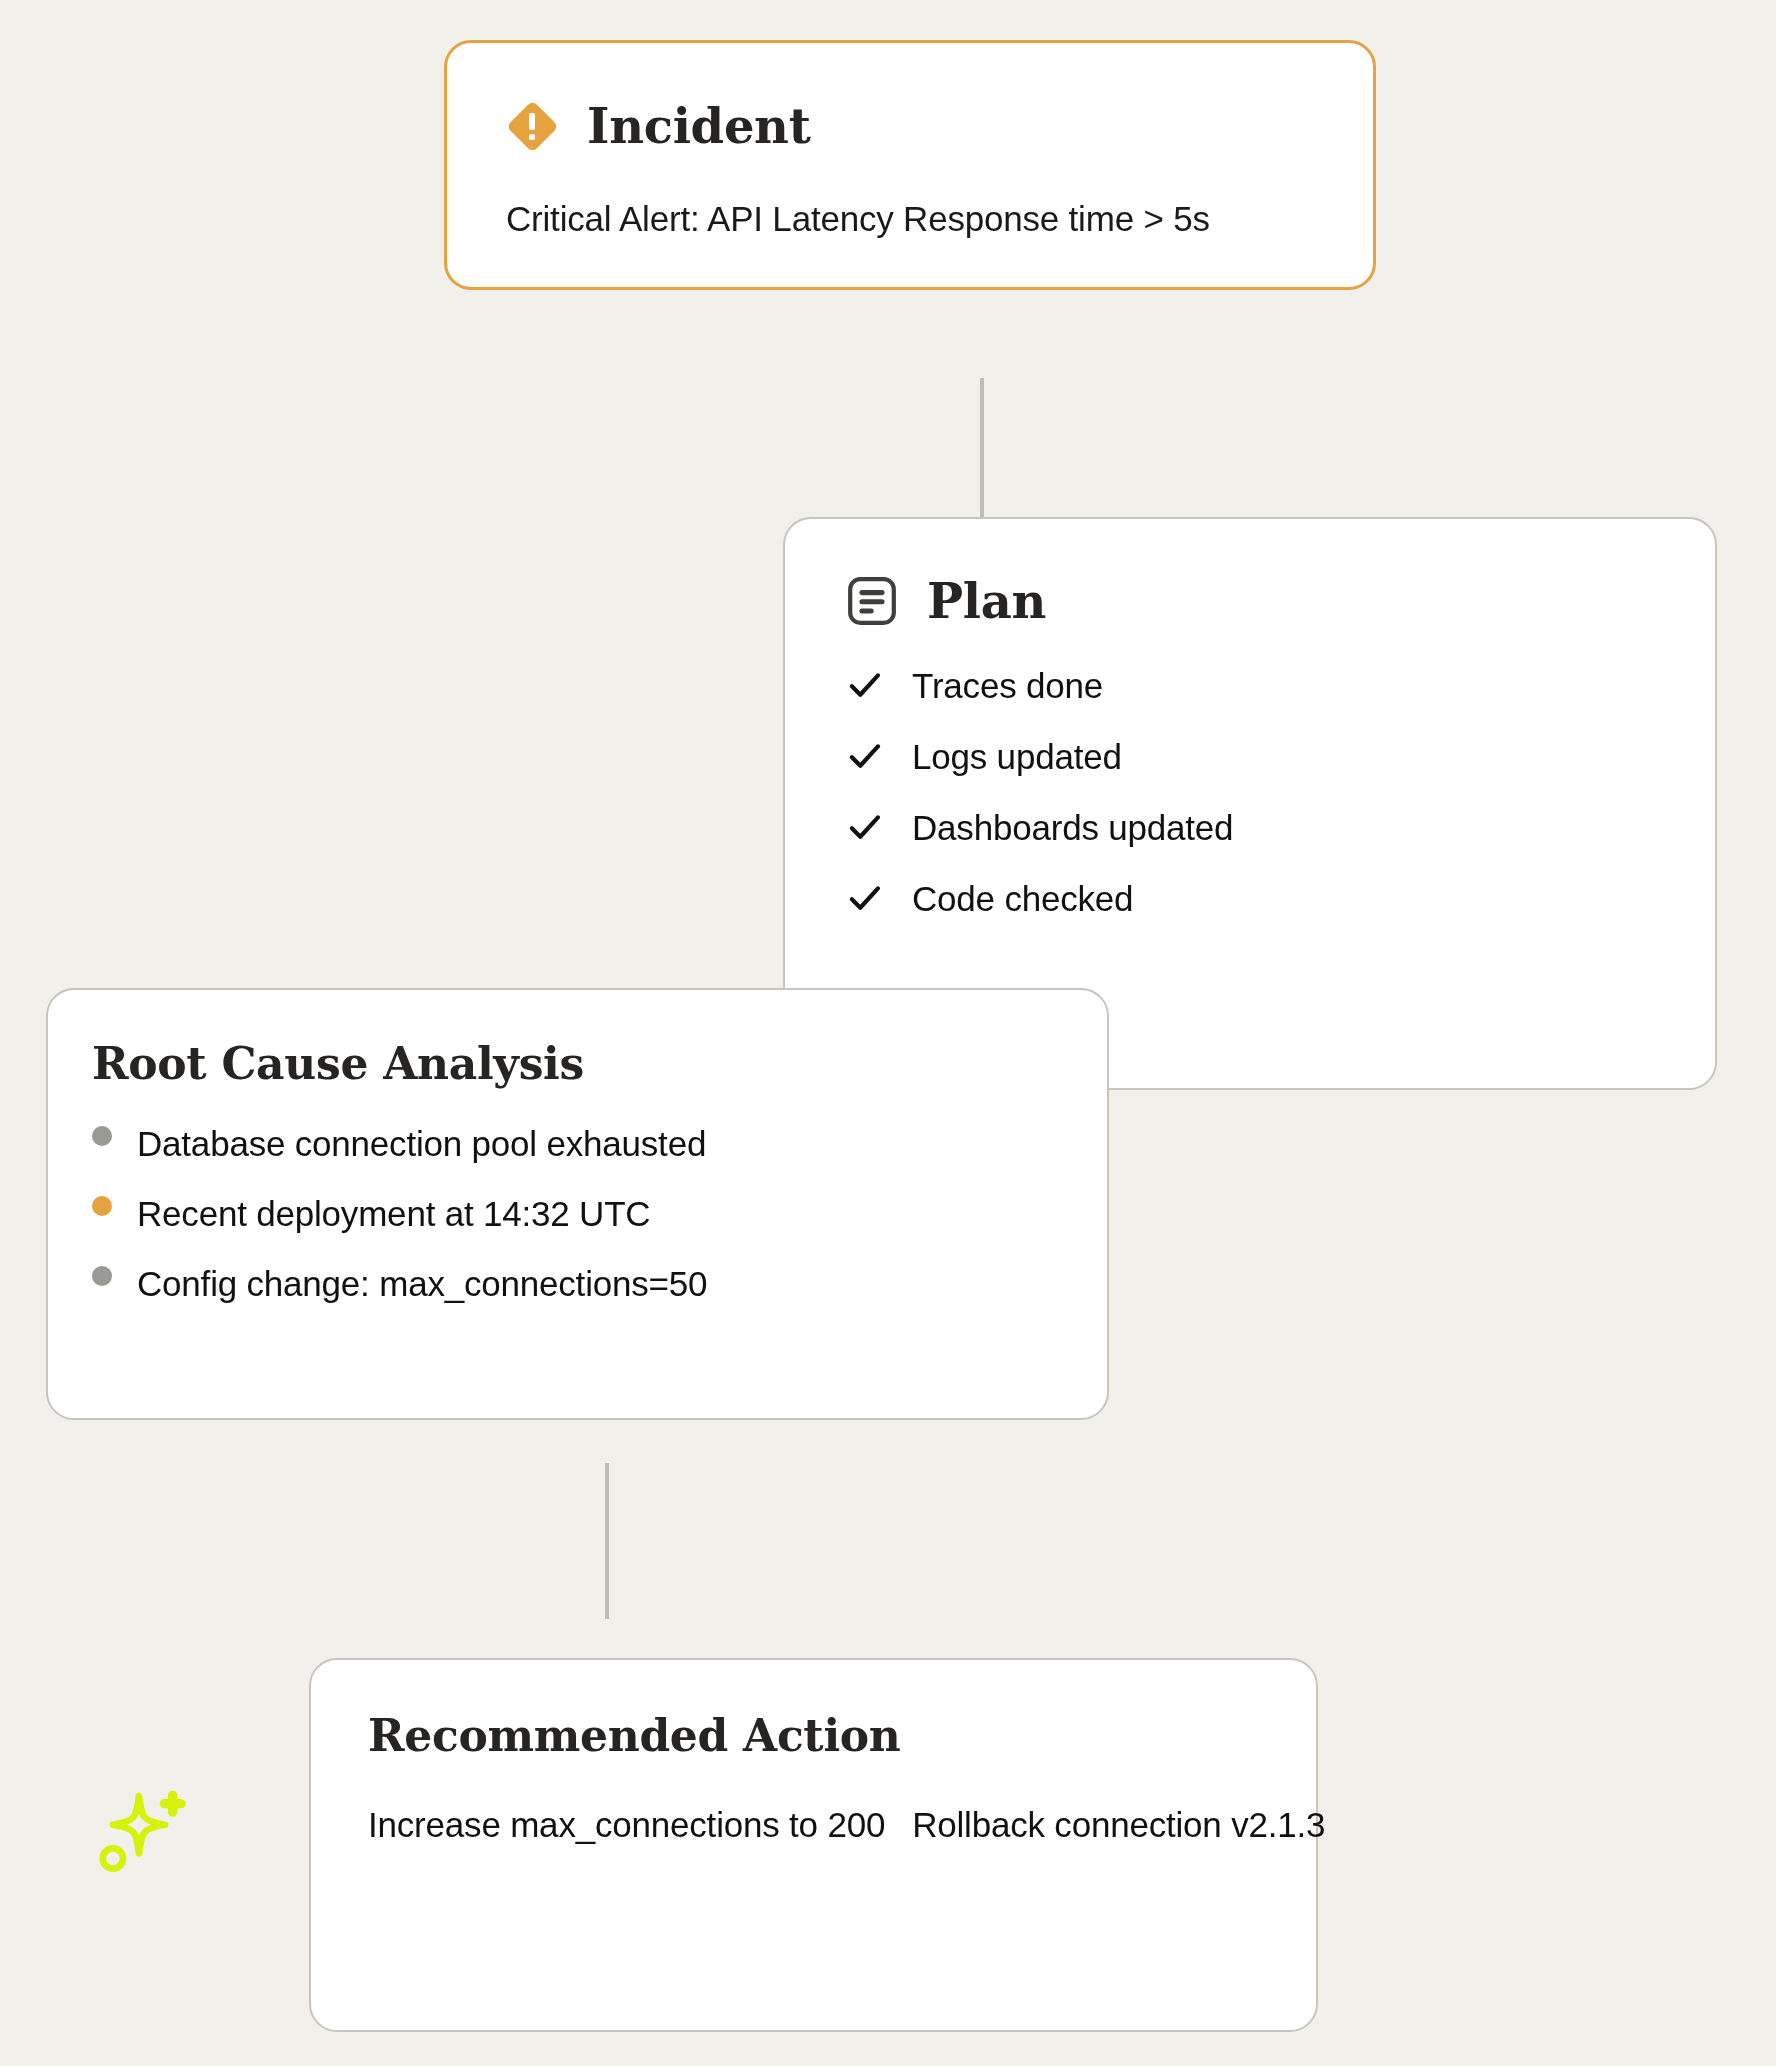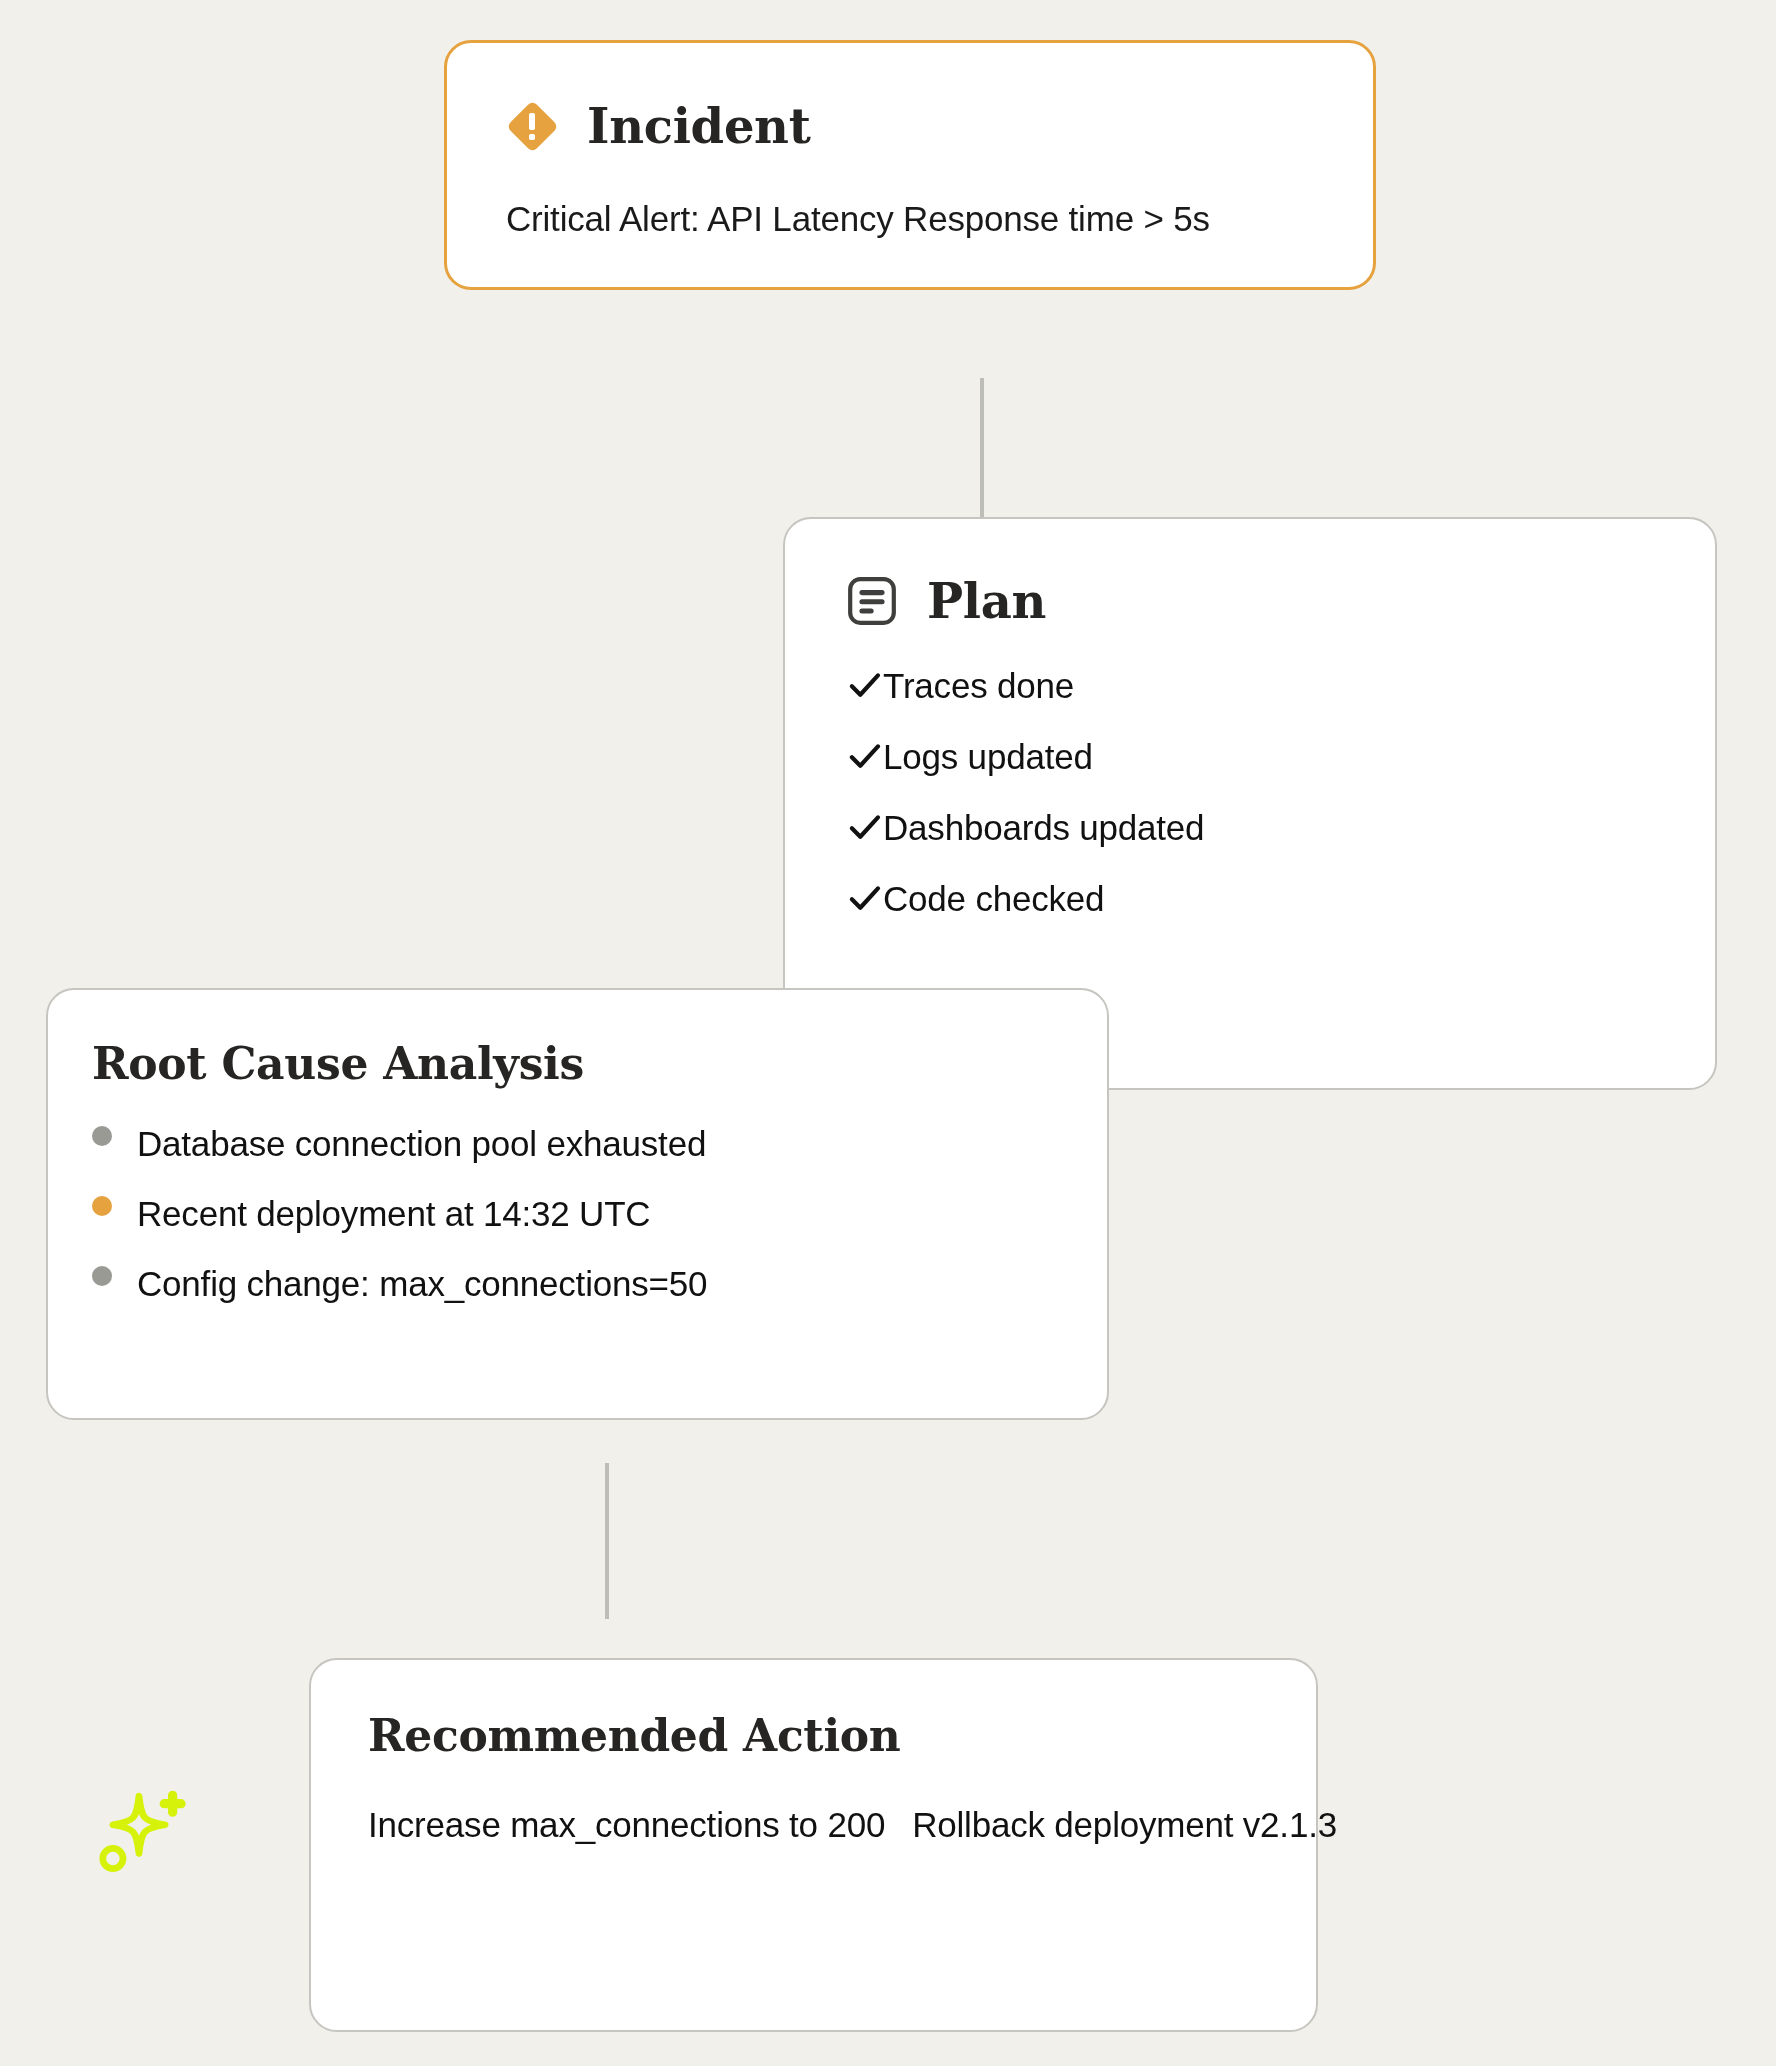--- a/index.html
+++ b/index.html
@@ -164,20 +164,21 @@
   }
   .plan-list {
     margin-top: 40px;
     display: flex;
     flex-direction: column;
     gap: 34px;
   }
   .plan-item {
     display: flex;
     align-items: center;
+    gap: 29px;
   }
   .plan-item .check {
     width: 37px;
     height: 37px;
     flex: 0 0 auto;
   }
   .plan-item .label {
     font-size: 35px;
     color: #111111;
     letter-spacing: -0.2px;
@@ -336,21 +337,21 @@
         </div>
       </div>
     </div>
   </div>
 
   <div class="card card-action">
     <div class="action-inner">
       <div class="card-title-sm">Recommended Action</div>
       <div class="action-list">
         <div class="action-line">Increase max_connections to 200</div>
-        <div class="action-line">Rollback deployment v2.1.3</div>
+        <div class="action-line">Rollback connection v2.1.3</div>
       </div>
     </div>
   </div>
 
   <div id="sparkle">
     <svg viewBox="0 0 120 120" width="101" height="101" aria-hidden="true">
       <path d="M57 18 C60 44 62 48 88 52 C62 56 60 60 57 86 C54 60 52 56 26 52 C52 48 54 44 57 18 Z" fill="none" stroke="#D6F20A" stroke-width="8" stroke-linejoin="round" stroke-linecap="round"></path>
       <path d="M97 17 L97 37 M87 27 L107 27" fill="none" stroke="#D6F20A" stroke-width="11" stroke-linecap="round"></path>
       <circle cx="26" cy="92" r="12" fill="none" stroke="#D6F20A" stroke-width="8"></circle>
     </svg>

